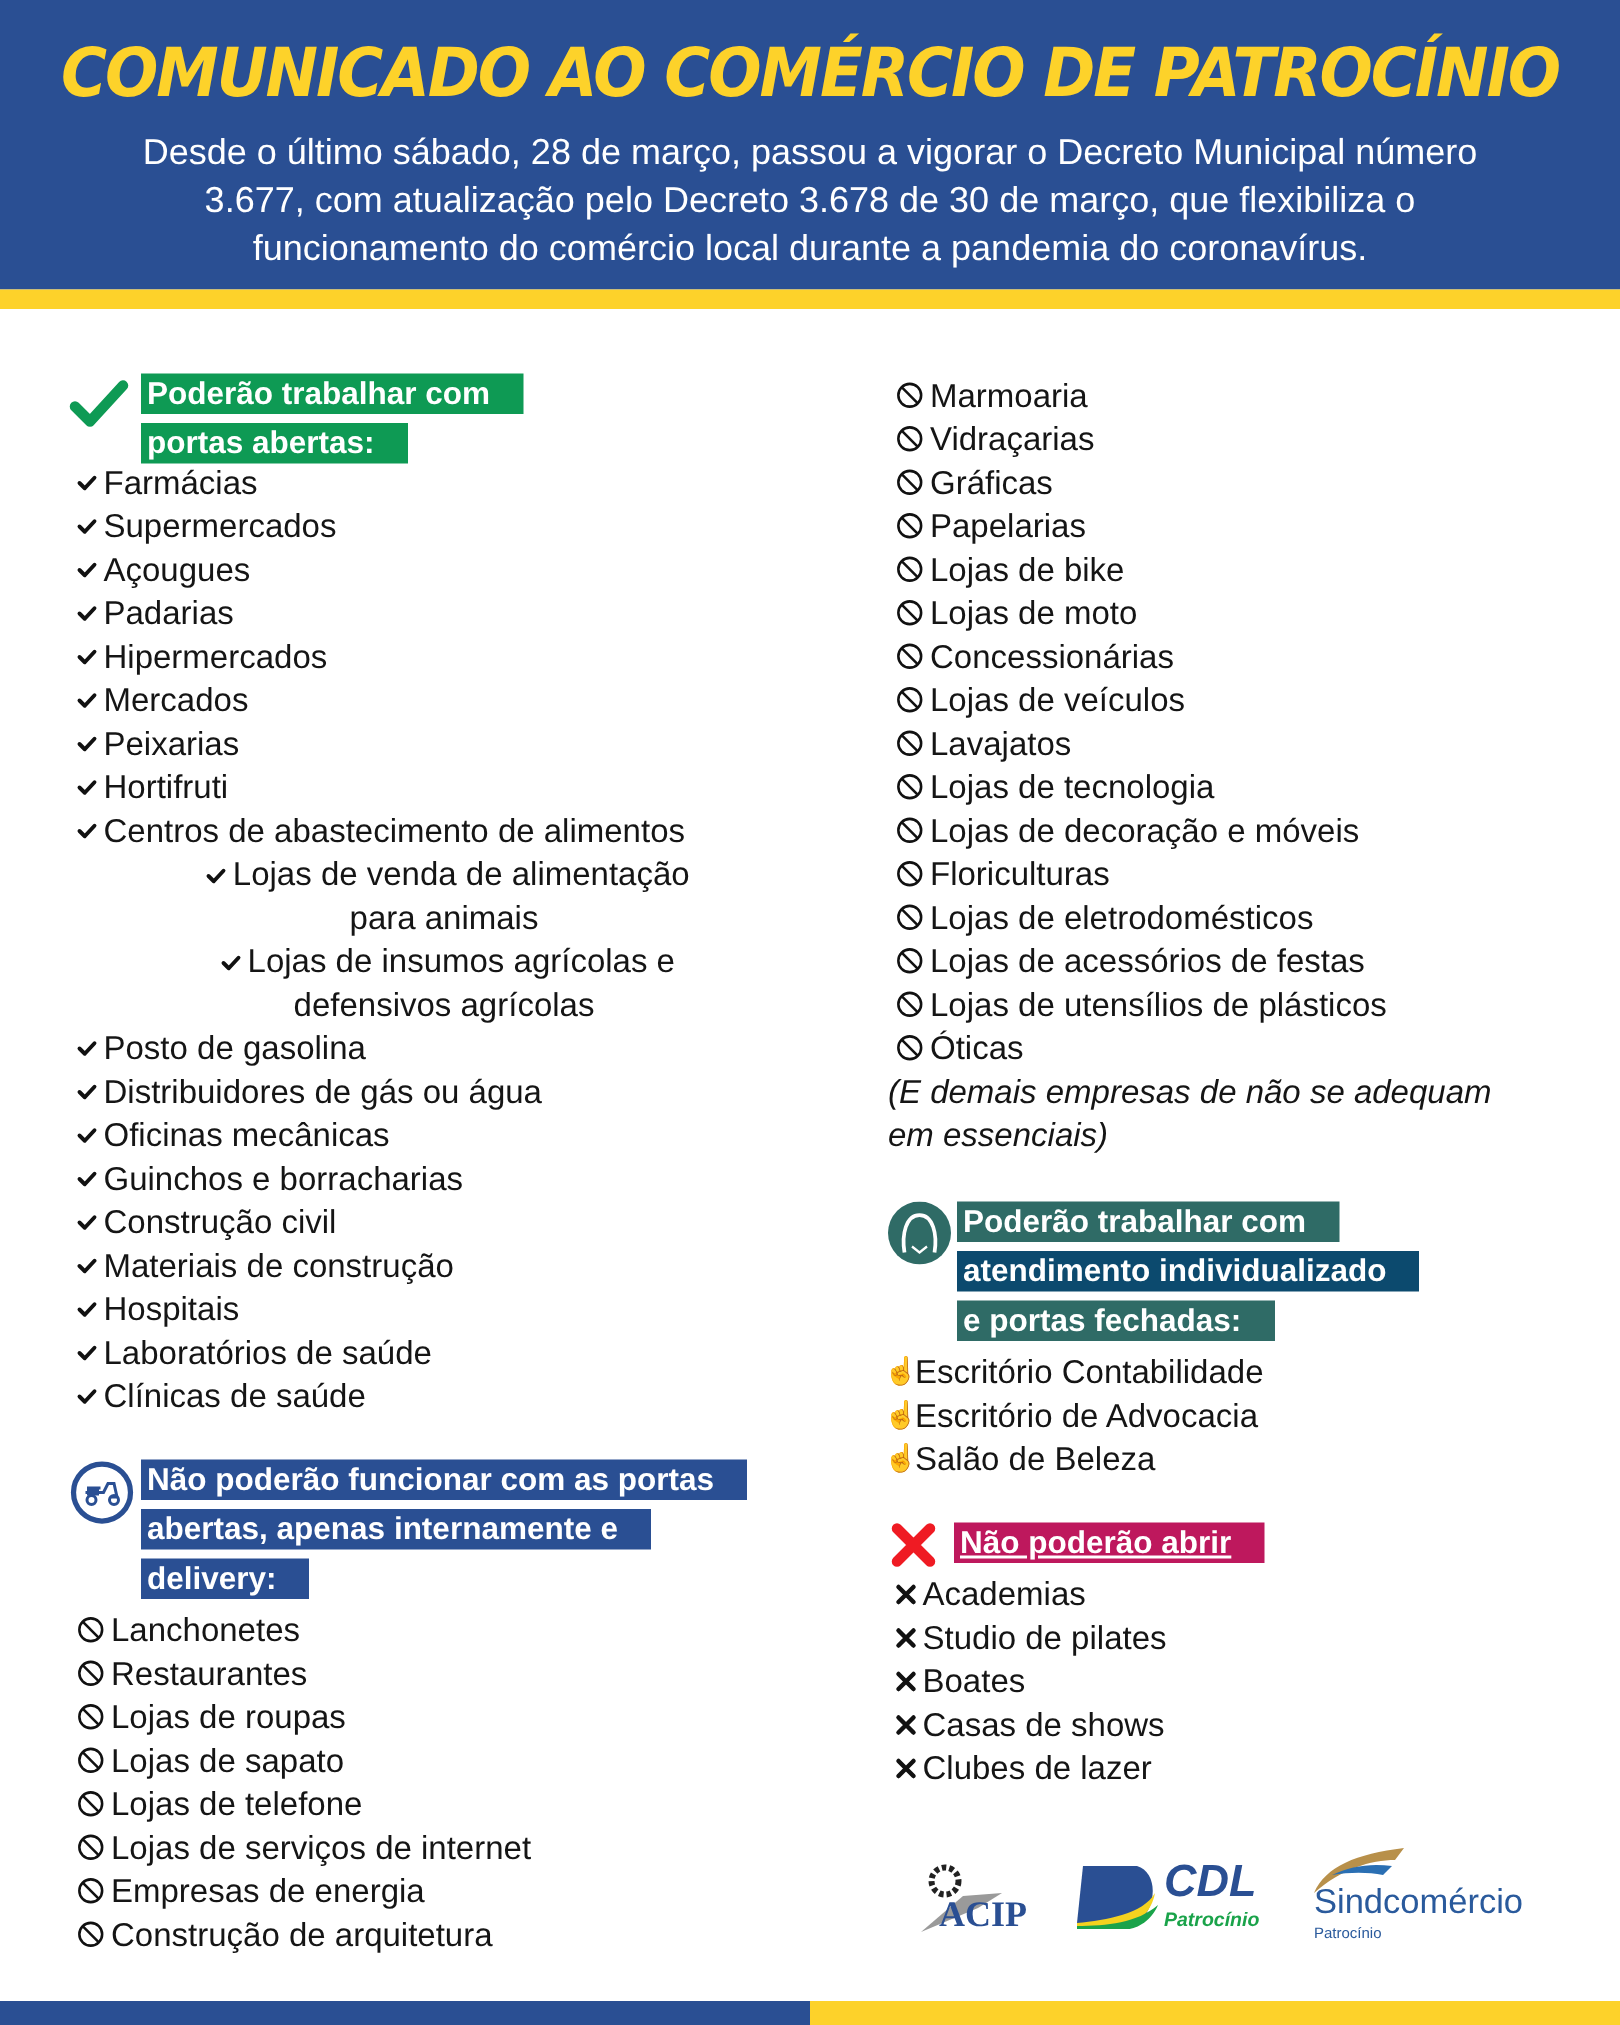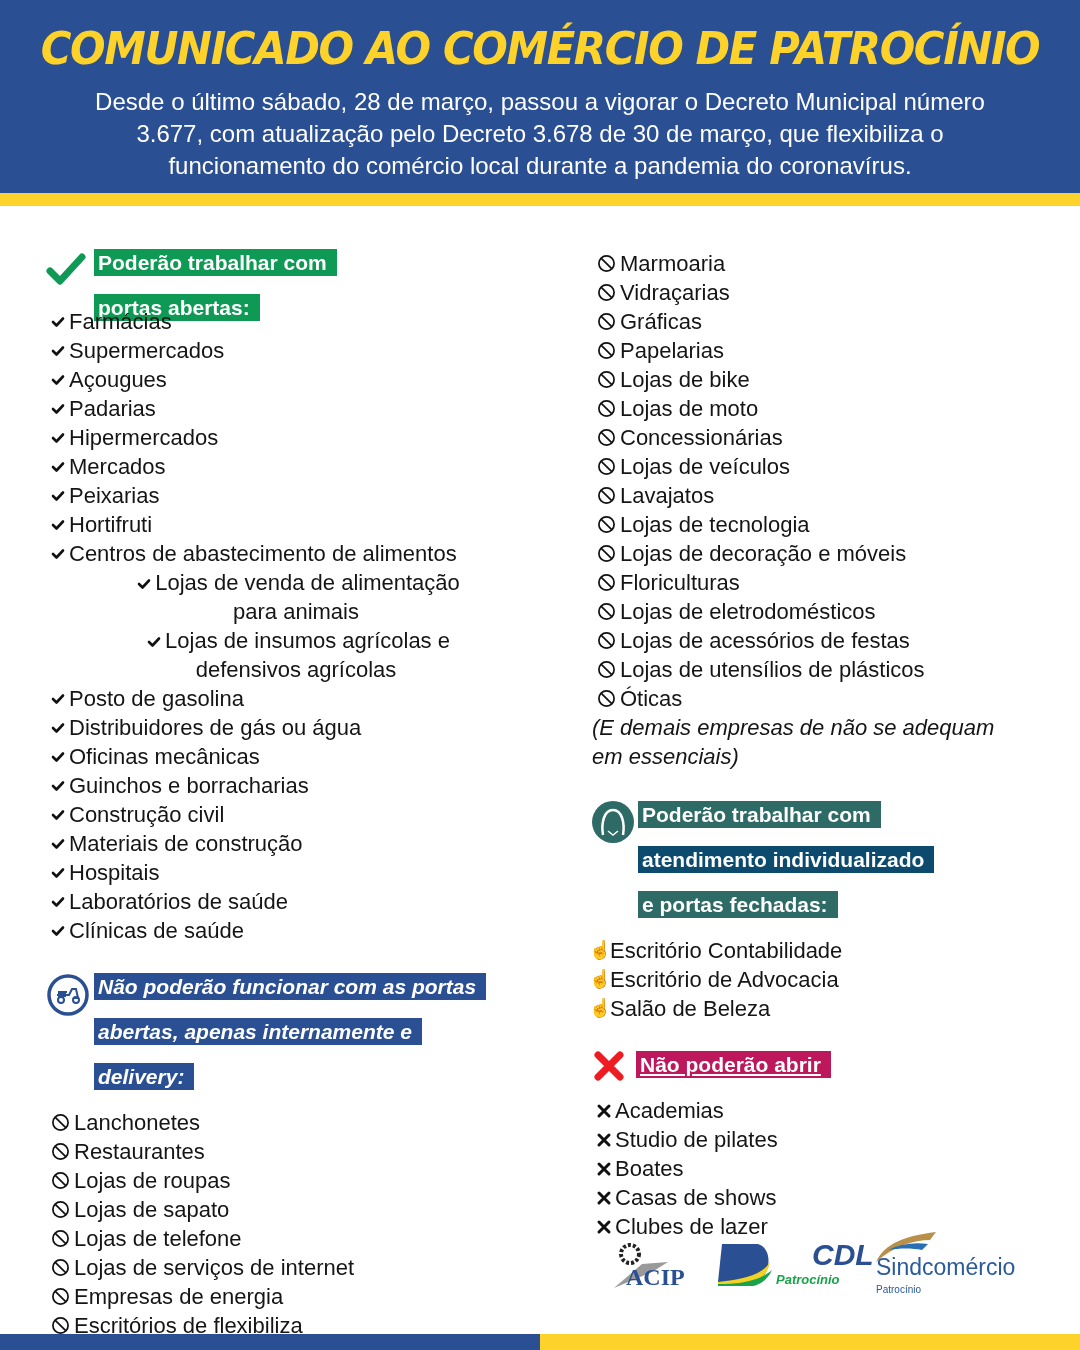--- a/index.html
+++ b/index.html
@@ -26,21 +26,21 @@
   .check-ic svg { width: 14px; height: 12px; }
   .ban-ic { width: 28px !important; }
   .ban-ic svg { width: 19px; height: 19px; }
   .x-ic svg { width: 16px; height: 16px; }
   .hand-ic { font-size: 18px; width: 18px !important; }
   .note { font-family: "Liberation Sans", sans-serif; font-style: italic; font-size: 22px; line-height: 29px; color: #151515; }
 
   .hdr { display: flex; align-items: flex-start; }
   .hdr .big-ic { flex-shrink: 0; }
   .hl { display: inline-block; color: #fff; font-family: "Liberation Sans", sans-serif; font-weight: bold;
-    font-size: 21px; line-height: 27px; padding: 0 10px 0 4px; margin-bottom: 18px; }
+    font-size: 21px; line-height: 27px; padding: 0 22px 0 4px; margin-bottom: 6px; }
   .hl-lines { display: flex; flex-direction: column; align-items: flex-start; }
 
   .logos { position: absolute; left: 612px; top: 1228px; width: 440px; height: 80px; }
   .footer-blue { position: absolute; left: 0; top: 1334px; width: 540px; height: 16px; background: #2a4f93; }
   .footer-yellow { position: absolute; left: 540px; top: 1334px; width: 540px; height: 16px; background: #fdd22a; }
 </style>
 </head>
 <body>
 
 <div class="header"></div>
@@ -216,21 +216,21 @@
       <div class="item">
         <span class="ic check-ic">
           <svg viewBox="0 0 14 12">
             <path d="M2 6 L5.5 9.5 L12 2.5" fill="none" stroke="#111" stroke-width="2.6" stroke-linecap="round" stroke-linejoin="round"></path>
           </svg>
         </span>
         <span>Clínicas de saúde</span>
       </div>
     </div>
 
-  <div class="hdr" style="margin-top:28px;font-style:italic;">
+  <div class="hdr" style="margin-top:28px;">
     <span class="big-ic" style="width:48px; height:48px; margin-top:0;">
       <svg width="44" height="44" viewBox="0 0 44 44">
         <circle cx="22" cy="22" r="19" fill="#fff" stroke="#2a4f93" stroke-width="3.5"></circle>
         <circle cx="15" cy="27" r="3" fill="none" stroke="#2a4f93" stroke-width="2"></circle>
         <circle cx="30" cy="27" r="3" fill="none" stroke="#2a4f93" stroke-width="2"></circle>
         <path d="M11 22 h12 l3 -6 h4 l2 9 h-4 M12 19 h9" fill="none" stroke="#2a4f93" stroke-width="2"></path>
         <rect x="12" y="19" width="8" height="5" fill="#2a4f93"></rect>
       </svg>
     </span>
     <div class="hl-lines">
@@ -303,21 +303,21 @@
         </span>
         <span>Empresas de energia</span>
       </div>
       <div class="item">
         <span class="ic ban-ic">
           <svg viewBox="0 0 20 20">
             <circle cx="10" cy="10" r="8" fill="none" stroke="#111" stroke-width="1.8"></circle>
             <path d="M4.5 4.5 L15.5 15.5" stroke="#111" stroke-width="1.8"></path>
           </svg>
         </span>
-        <span>Escritórios de flexibiliza</span>
+        <span>Construção de arquitetura</span>
       </div>
     </div>
 </div>
 
 <div class="col col-right">
   <div id="delivery-list-right">
       <div class="item">
         <span class="ic ban-ic">
           <svg viewBox="0 0 20 20">
             <circle cx="10" cy="10" r="8" fill="none" stroke="#111" stroke-width="1.8"></circle>
@@ -557,21 +557,21 @@
       <path d="M2 46 L30 22 L56 20 L40 30 Z" fill="#9a9a9a"></path>
     </svg>
     <span style="position:absolute; left:14px; top:22px; font-family:'Liberation Serif', serif; font-weight:bold; font-size:24px; color:#2a4f93;">ACIP</span>
   </div>
   <div style="position:absolute; left:106px; top:14px; width:130px; height:50px;">
     <svg width="58" height="44" viewBox="0 0 58 44">
       <path d="M4 2 H40 C54 6, 54 30, 40 40 H0 Z" fill="#2a4f93"></path>
       <path d="M0 40 C20 38, 44 34, 52 20 C50 32, 40 42, 30 44 H0 Z" fill="#f4d21f"></path>
       <path d="M0 42 C20 42, 40 40, 54 28 C50 38, 40 44, 34 44 H0 Z" fill="#1aa34a"></path>
     </svg>
-    <span style="position:absolute; left:58px; top:-4px; font-family:'Liberation Sans', sans-serif; font-weight:bold; font-style:italic; font-size:30px; color:#2a4f93;margin-left:36px;">CDL</span>
+    <span style="position:absolute; left:58px; top:-4px; font-family:'Liberation Sans', sans-serif; font-weight:bold; font-style:italic; font-size:30px; color:#2a4f93;">CDL</span>
     <span style="position:absolute; left:58px; top:30px; font-family:'Liberation Sans', sans-serif; font-weight:bold; font-style:italic; font-size:13px; color:#1aa34a;">Patrocínio</span>
   </div>
   <div style="position:absolute; left:262px; top:0; width:180px; height:70px;">
     <svg width="70" height="36" viewBox="0 0 70 36">
       <path d="M2 34 C10 16, 30 8, 62 4 L56 12 C40 12, 20 18, 2 34 Z" fill="#b8904a"></path>
       <path d="M14 22 C26 16, 40 14, 54 16 L48 22 C38 20, 26 20, 14 22 Z" fill="#2a6fb3"></path>
     </svg>
     <span style="position:absolute; left:2px; top:26px; font-family:'Liberation Sans', sans-serif; font-size:23px; color:#2a5a9c;">Sindcomércio</span>
     <span style="position:absolute; left:2px; top:56px; font-family:'Liberation Sans', sans-serif; font-size:10px; color:#2a5a9c;">Patrocínio</span>
   </div>

